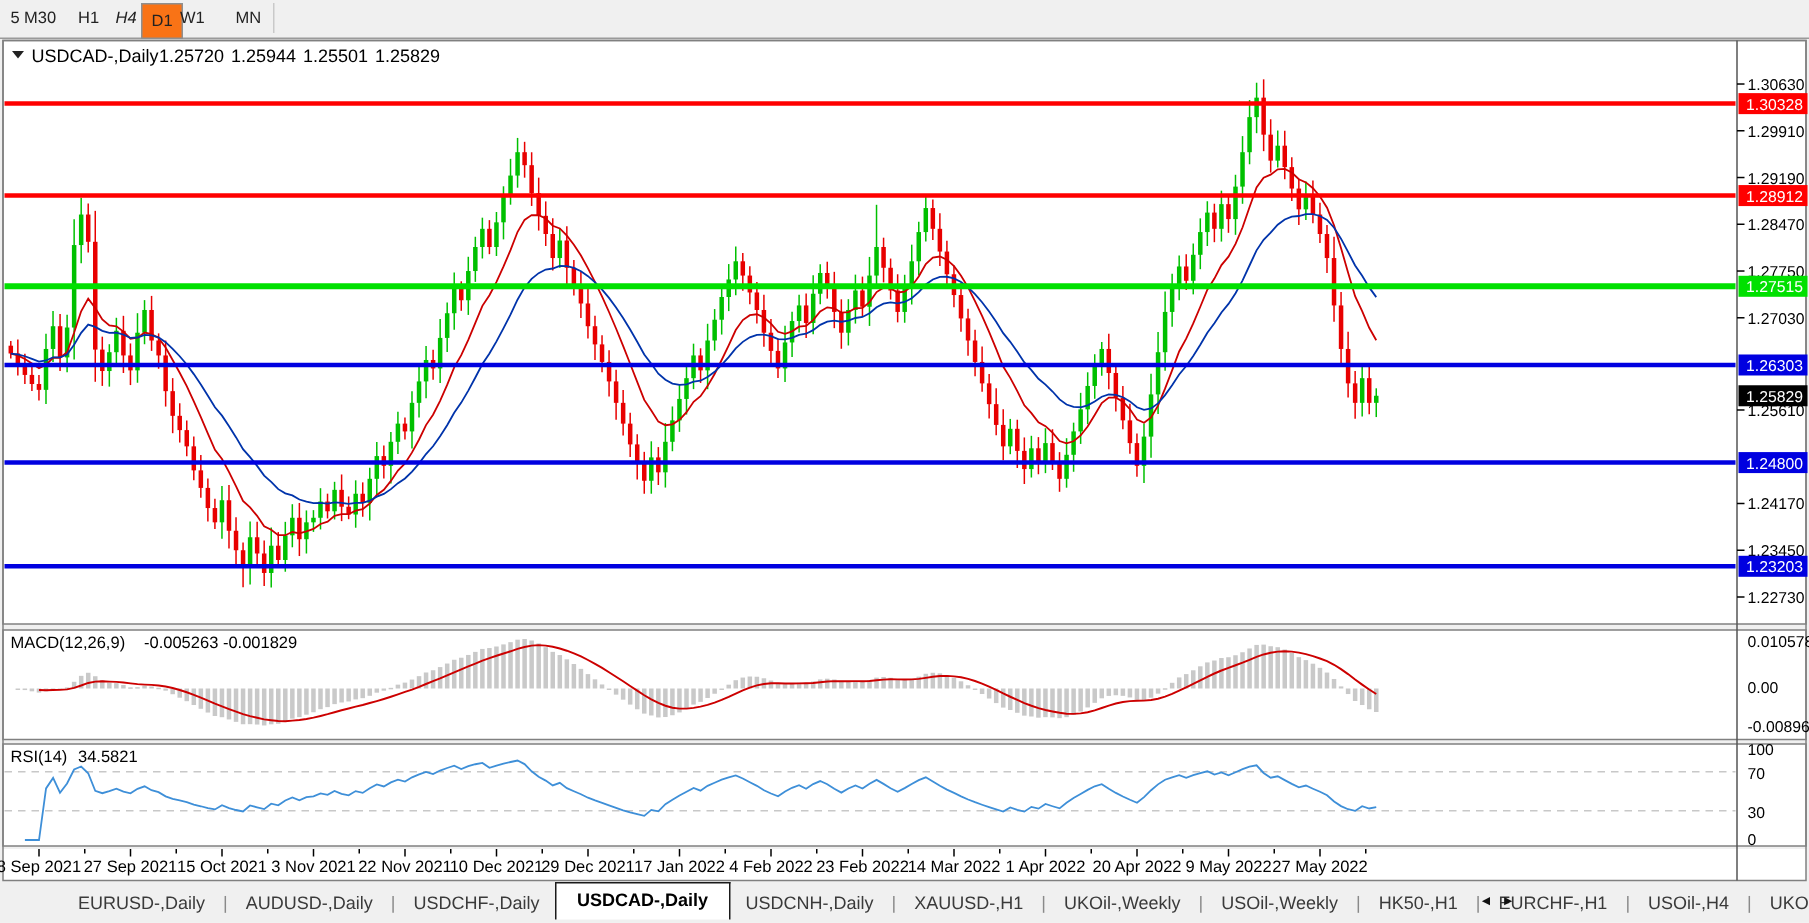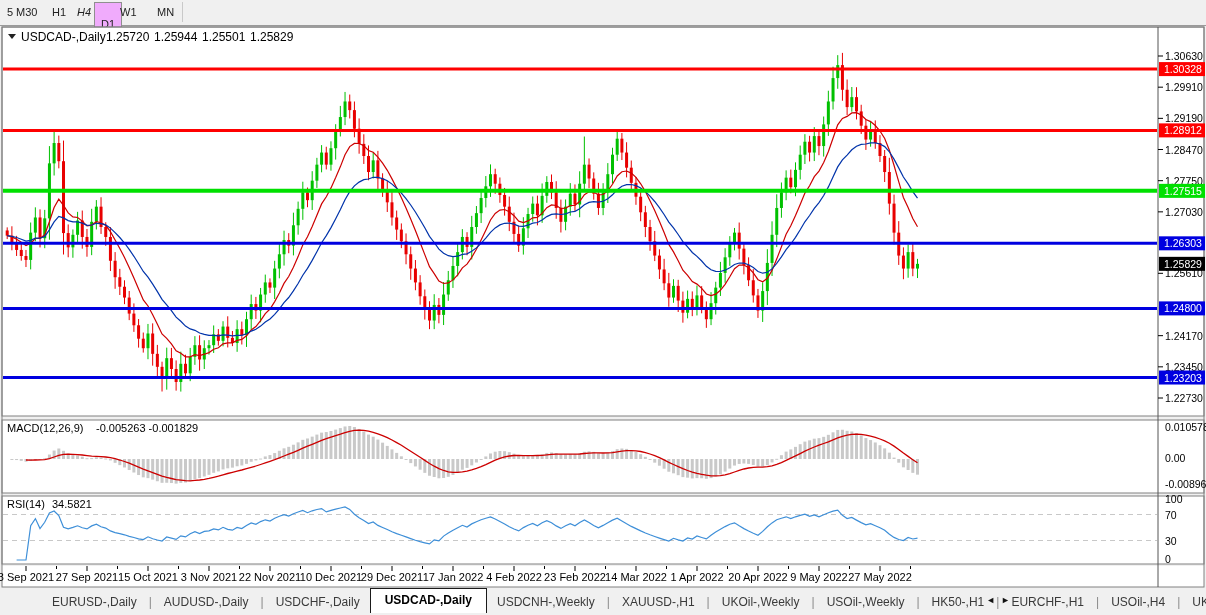--- a/index.html
+++ b/index.html
@@ -1,20 +1,20 @@
 <!DOCTYPE html>
 <html><head>
 <meta charset="utf-8">
 <style>
   html,body{margin:0;padding:0;background:#f0f0f0;font-family:"Liberation Sans",sans-serif;}
   #app{position:relative;width:1206px;height:615px;background:#f0f0f0;overflow:hidden;}
   
   #toolbar{position:absolute;left:0;top:0;width:1206px;height:25px;background:#f0f0f0;border-bottom:1px solid #9a9a9a;}
   .tf-btn{position:absolute;top:3px;height:18px;line-height:18px;font-size:11px;color:#222;padding:0 5px;cursor:default;}
-  .tf-btn.active{background:#f0abfc;border:1px solid #8f8f8f;top:2px;padding:12px 6px;}
+  .tf-btn.active{background:#f97316;border:1px solid #8f8f8f;top:2px;padding:2px 6px;}
   .tb-sep{position:absolute;top:2px;width:1px;height:20px;background:#c9c9c9;}
   
   #chartwrap{position:absolute;left:0;top:26px;width:1206px;height:562px;}
   svg text{font-family:"Liberation Sans",sans-serif;}
   
   #tabbar{position:absolute;left:0;top:588px;width:1020px;height:27px;background:#f0f0f0;display:flex;align-items:center;padding-left:42px;box-sizing:border-box;}
   .tab{font-size:12px;color:#3a3a3a;padding:3px 10px;white-space:nowrap;cursor:default;}
   .tab.active{background:#ffffff;border:1px solid #1a1a1a;border-bottom:none;font-weight:700;color:#000;padding:4px 14px 6px 14px;margin-top:-2px;}
   .tab-sep{color:#8a8a8a;font-size:12px;margin:0 2px;}
   .tab-arrows{position:absolute;right:4px;top:7px;font-size:9px;color:#111;letter-spacing:6px;cursor:default;}
@@ -764,21 +764,21 @@
 </svg>
 </div>
 
 <div id="tabbar">
   <div class="tab">EURUSD-,Daily</div>
       <span class="tab-sep">|</span>
       <div class="tab">AUDUSD-,Daily</div>
       <span class="tab-sep">|</span>
       <div class="tab">USDCHF-,Daily</div>
       <div class="tab active">USDCAD-,Daily</div>
-      <div class="tab">USDCNH-,Weekly</div>
+      <div class="tab">USDCNH-,Daily</div>
       <span class="tab-sep">|</span>
       <div class="tab">XAUUSD-,H1</div>
       <span class="tab-sep">|</span>
       <div class="tab">UKOil-,Weekly</div>
       <span class="tab-sep">|</span>
       <div class="tab">USOil-,Weekly</div>
       <span class="tab-sep">|</span>
       <div class="tab">HK50-,H1</div>
       <span class="tab-sep">|</span>
       <div class="tab">EURCHF-,H1</div>

